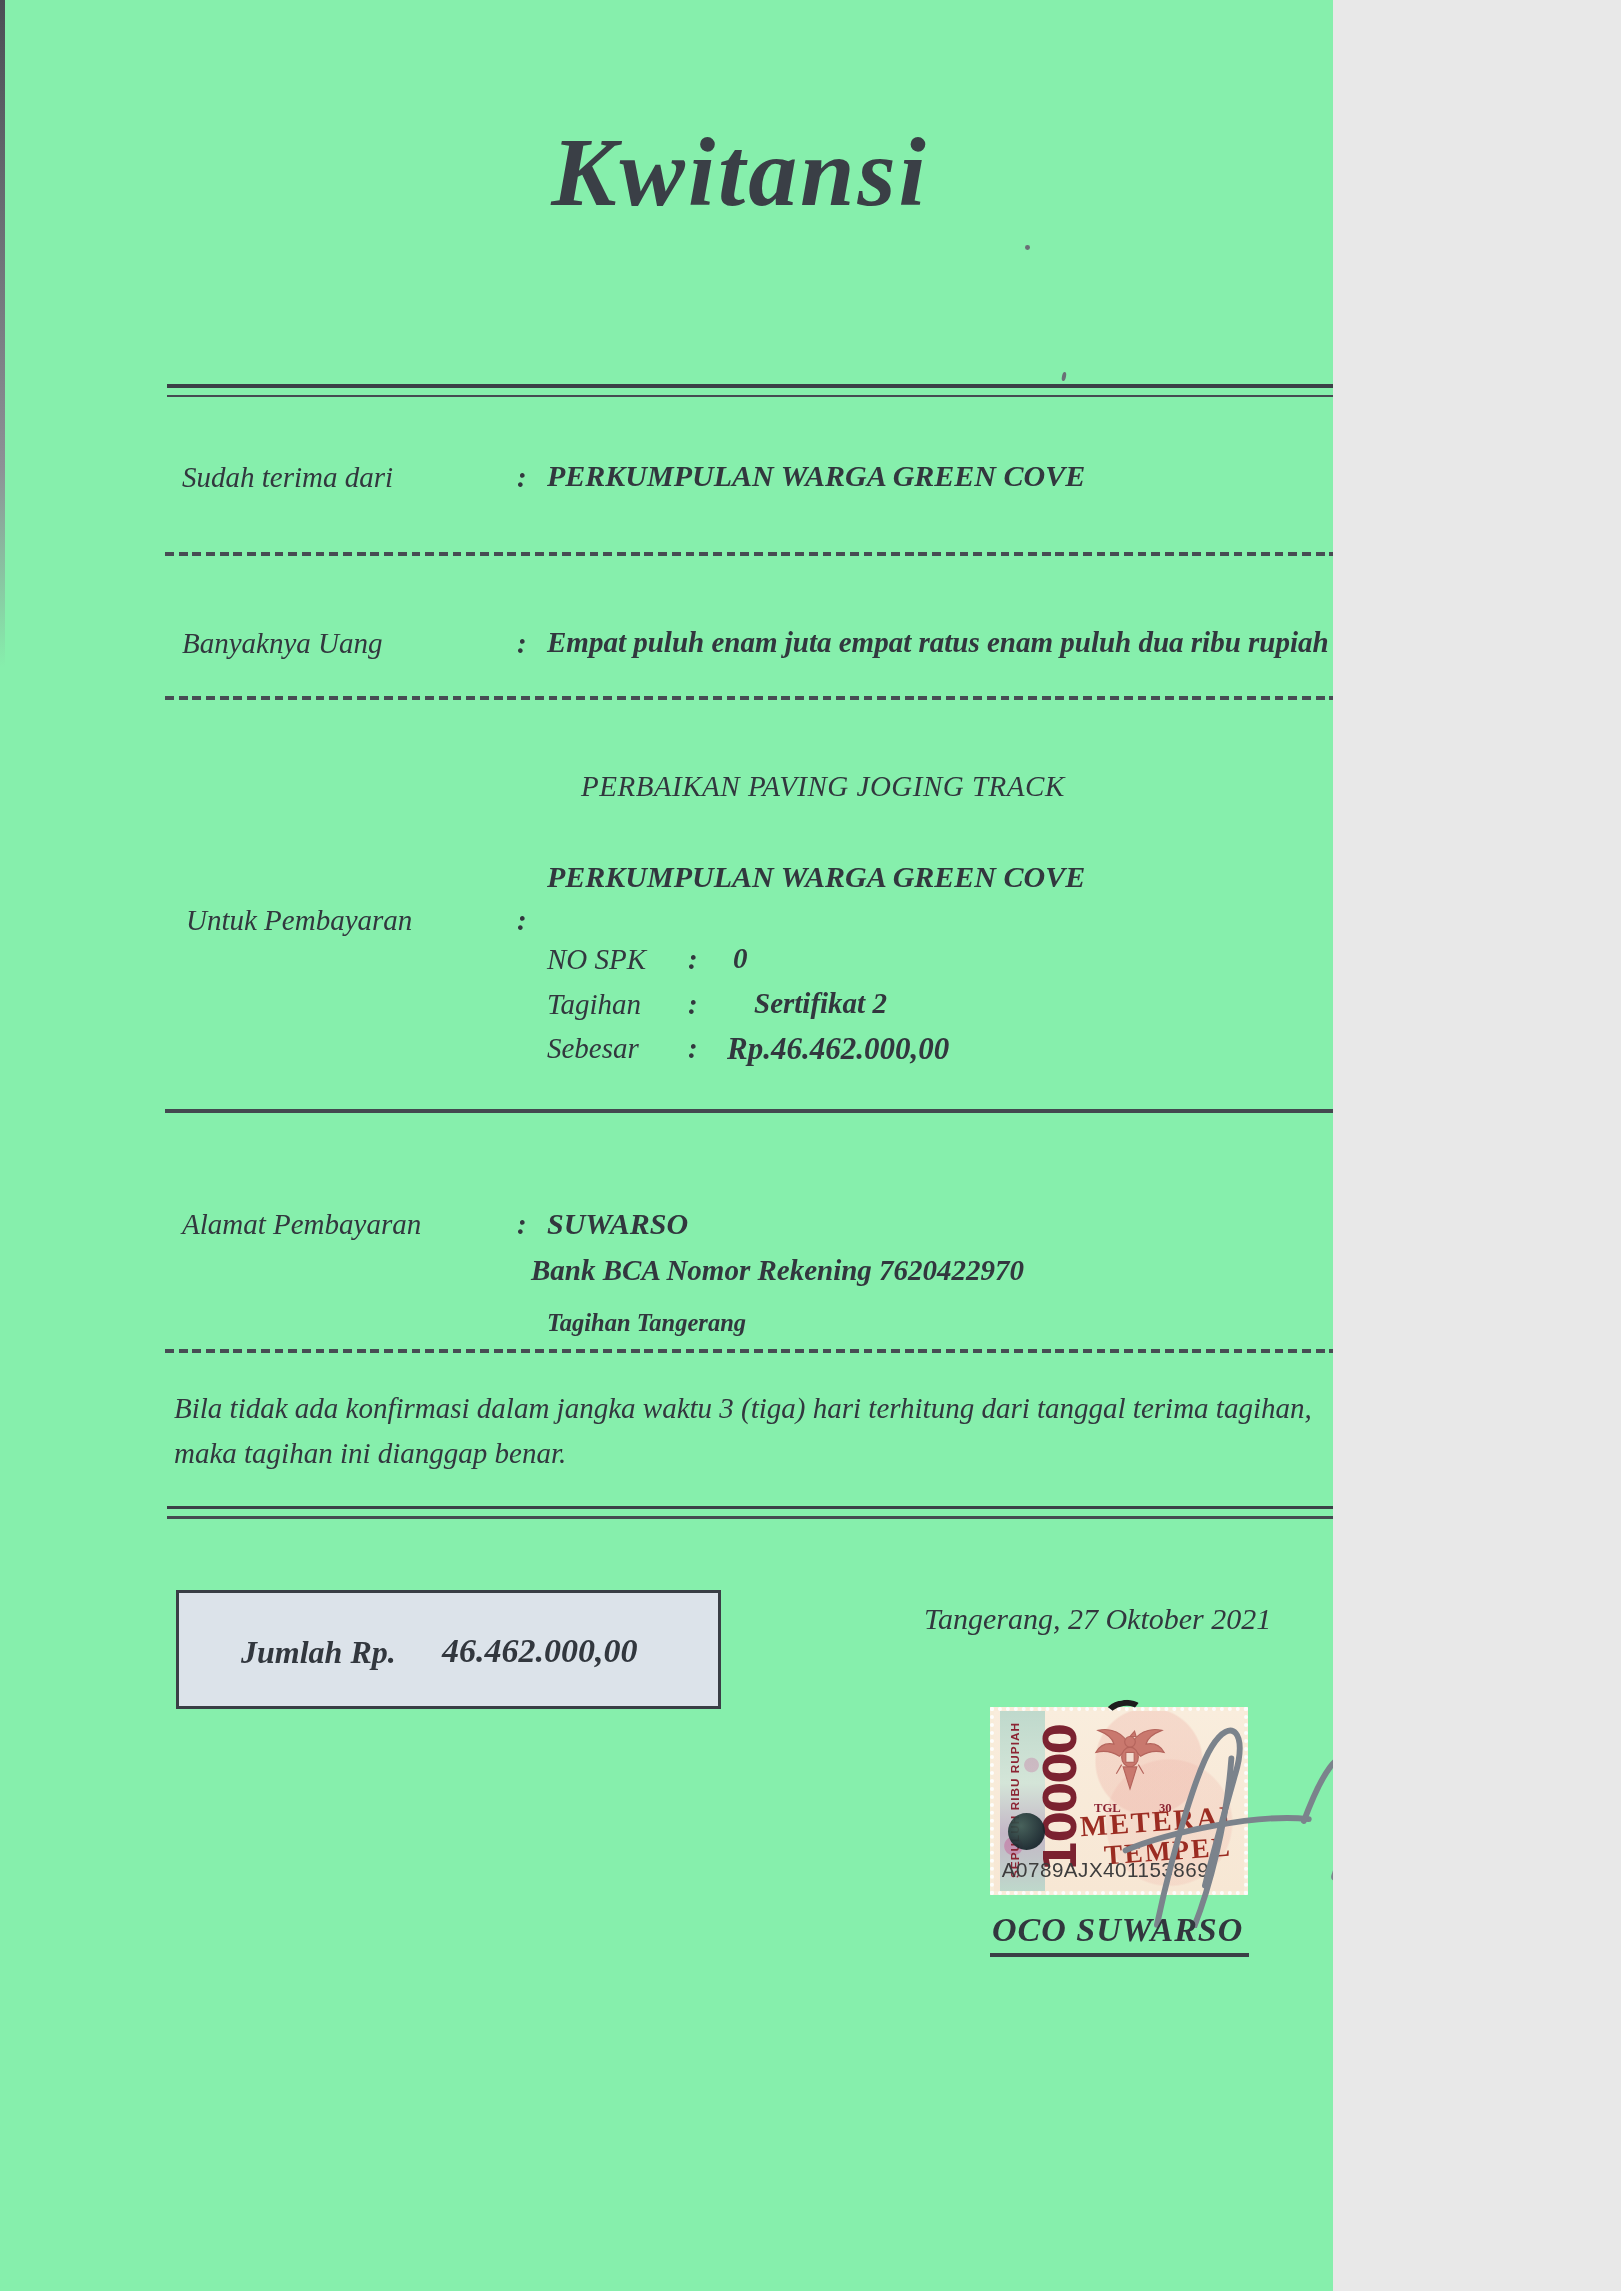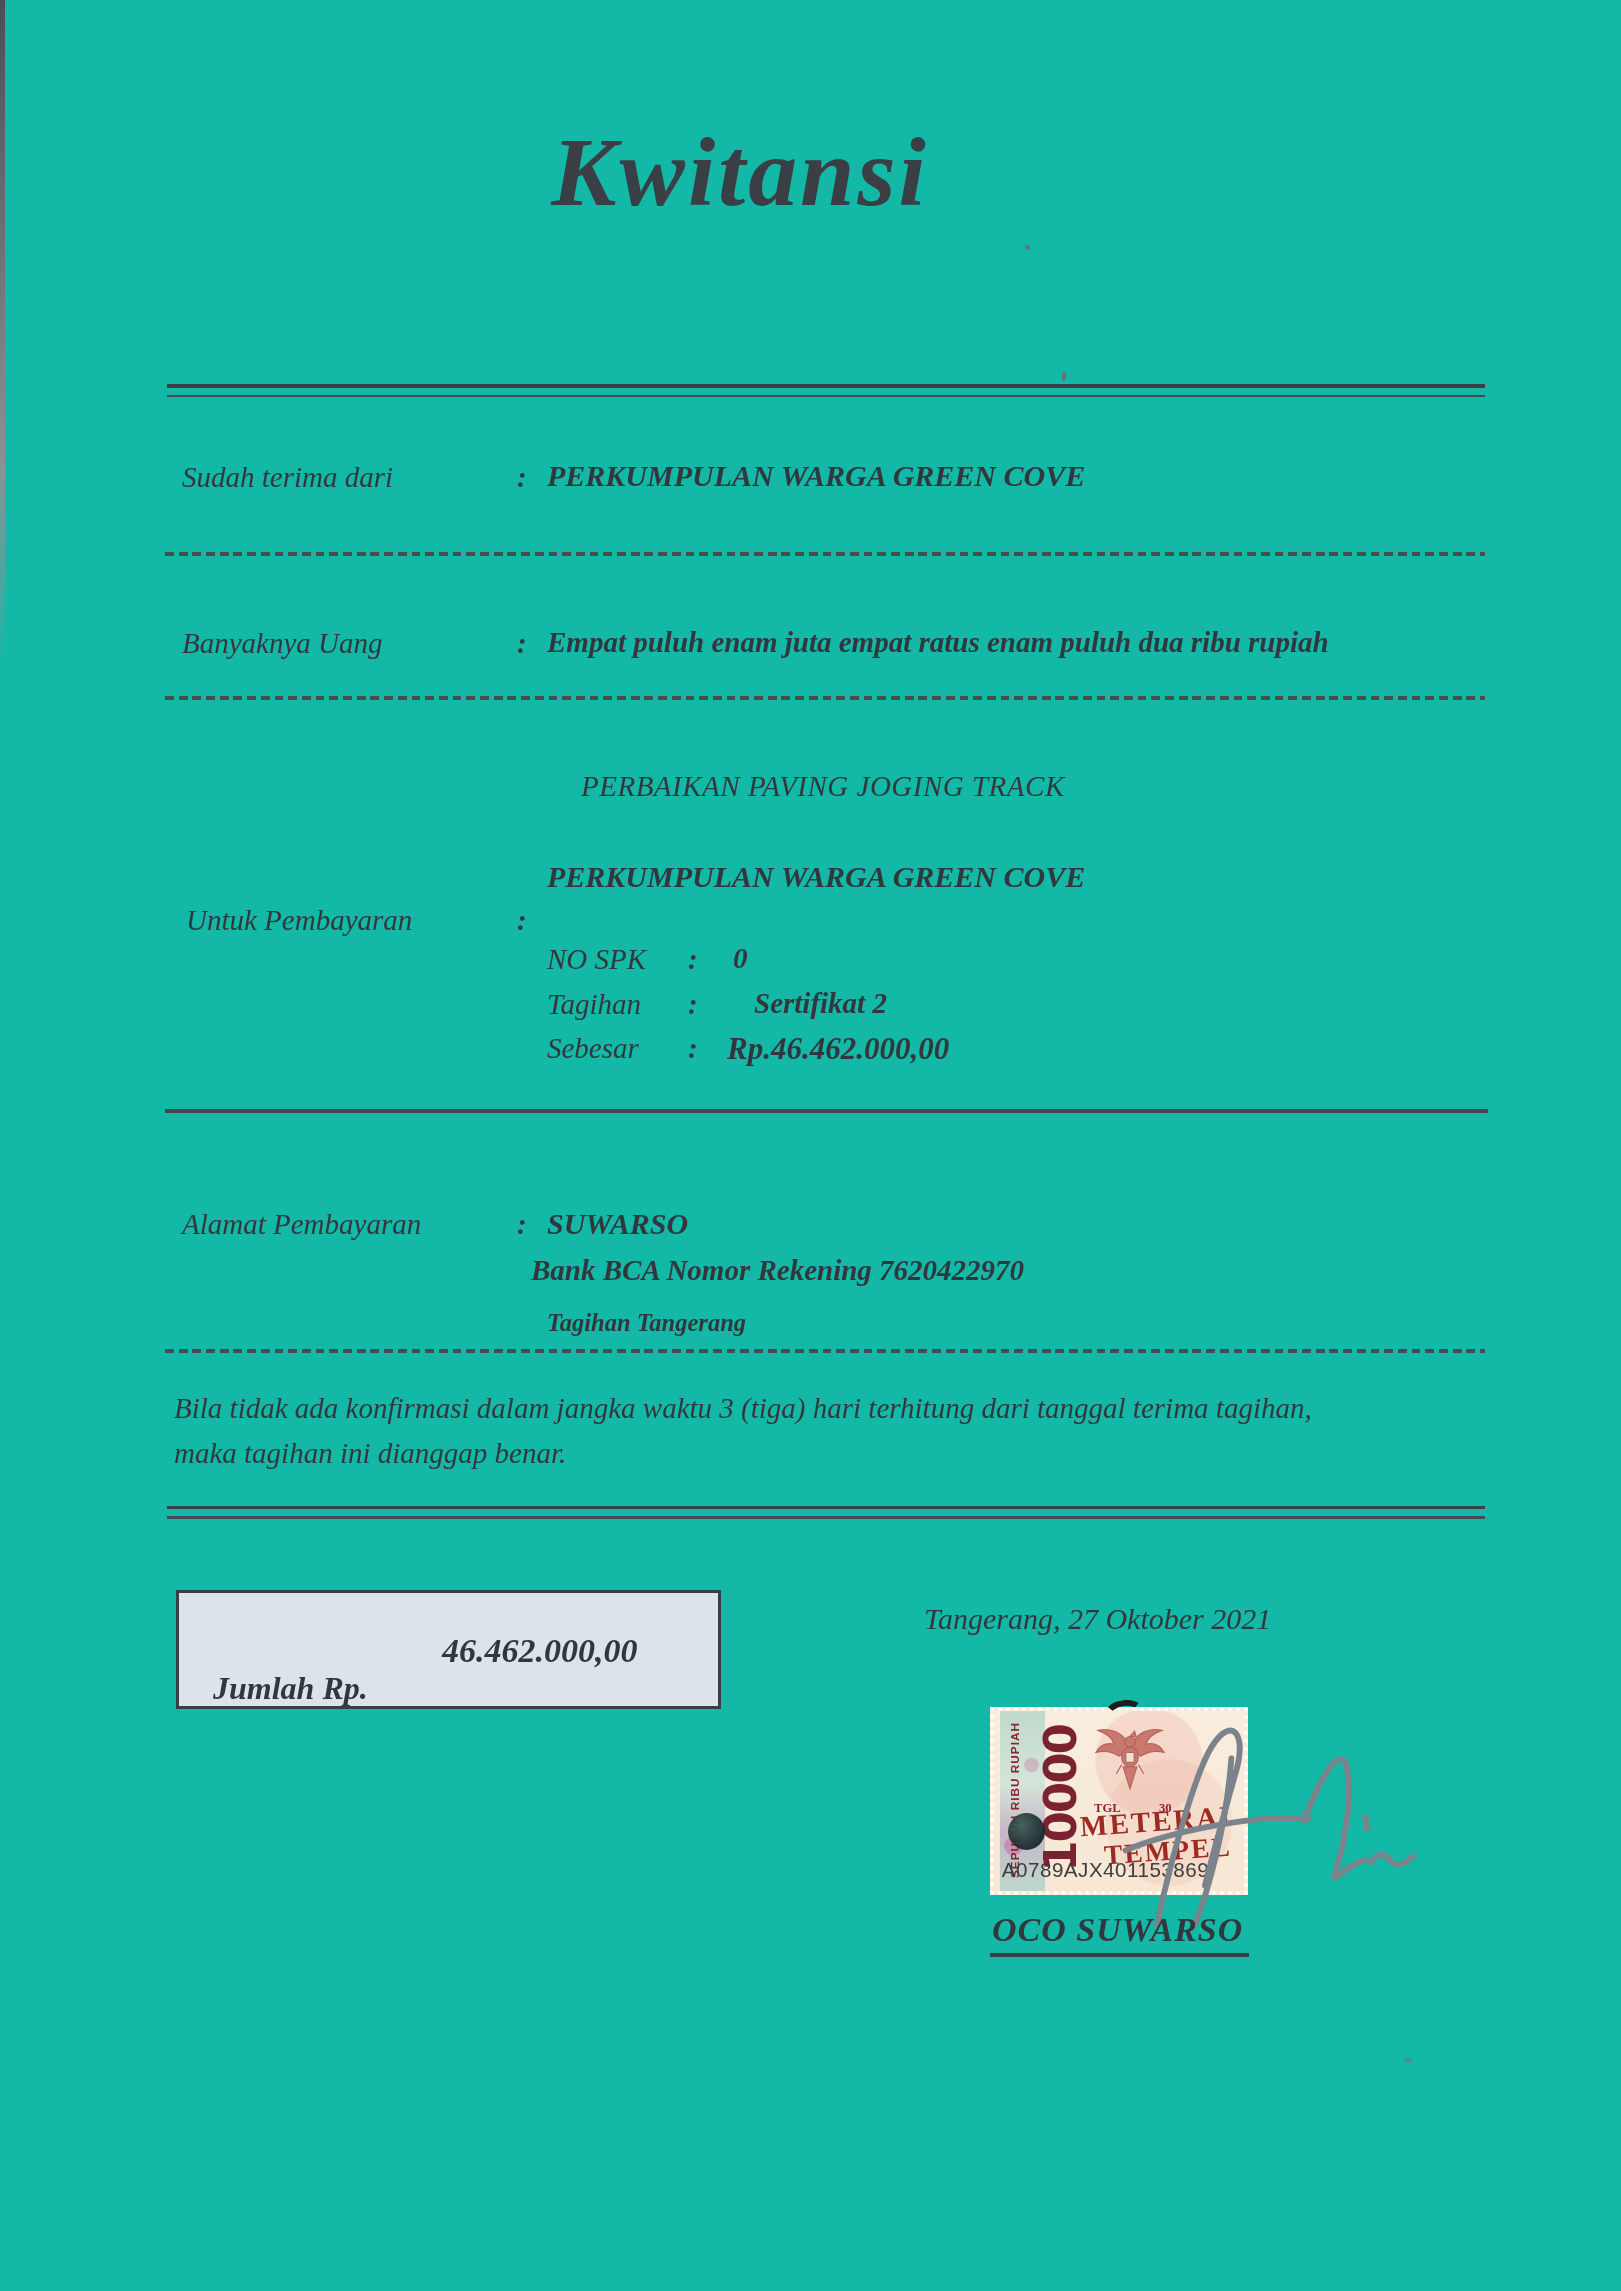--- a/index.html
+++ b/index.html
@@ -1,19 +1,19 @@
 <!DOCTYPE html>
 <html><head>
 <meta charset="utf-8">
 <style>
   html,body{margin:0;padding:0;background:#e8e8e8;}
   #page{
     position:relative;
-    width:1621px;height:2292px;
-    background:#14b8a6;
+    width:1333px;height:2292px;
+    background:#86efac;
     font-family:"Liberation Serif", serif;
     color:#32373e;
     overflow:hidden;
   }
   
   .abs{position:absolute;}
   .lbl{font-style:italic;font-size:29px;white-space:nowrap;}
   .colon{font-style:italic;font-weight:bold;font-size:29px;}
   .val{font-style:italic;font-weight:bold;font-size:29px;white-space:nowrap;}
   .plain{font-style:italic;font-size:29px;white-space:nowrap;}
@@ -156,21 +156,21 @@
   <div class="abs val" style="left:547px;top:1309px;font-size:24.5px;">Tagihan Tangerang</div>
 
   <div class="abs dash-rule" style="left:165px;top:1349px;width:1320px;"></div>
 
   <div class="abs plain" style="left:174px;top:1392px;">Bila tidak ada konfirmasi dalam jangka waktu 3 (tiga) hari terhitung dari tanggal terima tagihan,</div>
   <div class="abs plain" style="left:174px;top:1437px;">maka tagihan ini dianggap benar.</div>
 
   <div class="abs dbl-rule" style="left:167px;top:1506px;width:1318px;border-top-width:3.9px;border-bottom-width:3.9px;"></div>
 
   <div class="abs total-box" style="left:176px;top:1590px;width:545px;height:119px;">
-    <span class="abs val" style="left:34px;top:41px;font-size:32px;margin-top:36px;">Jumlah Rp.</span>
+    <span class="abs val" style="left:62px;top:41px;font-size:32px;">Jumlah Rp.</span>
     <span class="abs val" style="left:263px;top:39px;font-size:34px;">46.462.000,00</span>
   </div>
 
   <div class="abs plain" style="left:924px;top:1602px;font-size:30px;">Tangerang, 27 Oktober  2021</div>
 
   <div class="abs stamp" style="left:990px;top:1707px;width:258px;height:188px;">
     <div class="stamp-inner">
       <div class="stamp-band"></div>
       <div class="stamp-words">SEPULUH RIBU RUPIAH</div>
       <div class="stamp-value">10000</div>

